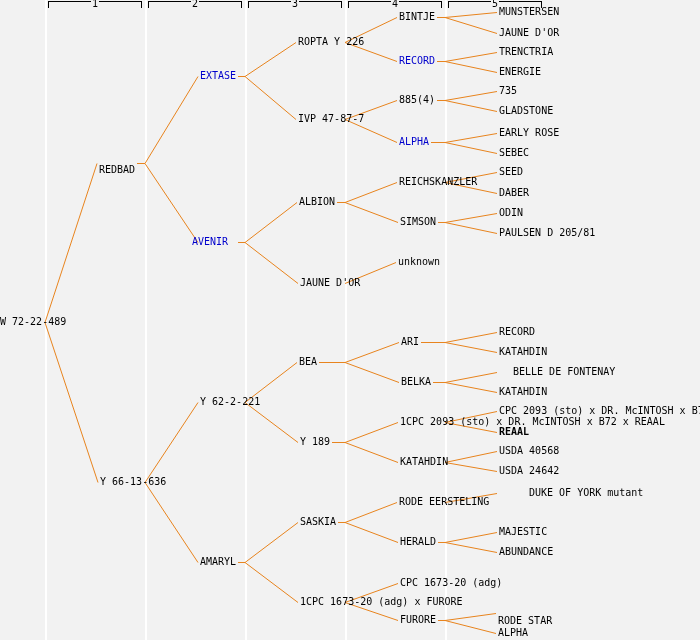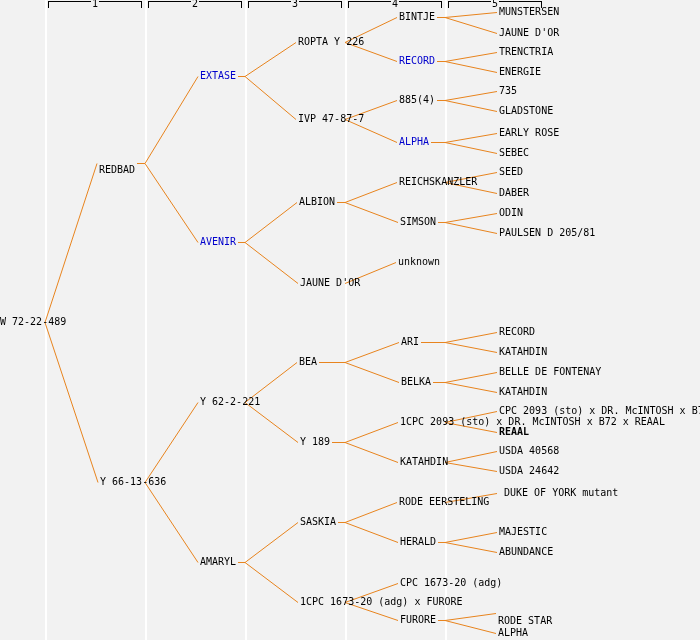--- a/index.html
+++ b/index.html
@@ -142,21 +142,21 @@
     <line x1="445" y1="620.5" x2="496" y2="613.5" stroke="#e8841e" stroke-width="1"></line>
     <line x1="438.12" y1="620.5" x2="445" y2="620.5" stroke="#e8841e" stroke-width="1"></line>
     <line x1="445" y1="620.5" x2="496" y2="633.5" stroke="#e8841e" stroke-width="1"></line>
   </svg>
 
 <div id="nodes">
     <span class="node" style="left: 0px; top: 315px; color: rgb(0, 0, 0);">W 72-22-489</span>
     <span class="node" style="left: 99px; top: 163px; color: rgb(0, 0, 0);">REDBAD</span>
     <span class="node" style="left: 100px; top: 475px; color: rgb(0, 0, 0);">Y 66-13-636</span>
     <span class="node link" style="left: 200px; top: 69px; color: rgb(0, 0, 204);">EXTASE</span>
-    <span class="node link" style="left: 200px; top: 235px; color: rgb(0, 0, 204); text-align: center;">AVENIR</span>
+    <span class="node link" style="left: 192px; top: 235px; color: rgb(0, 0, 204); text-align: center;">AVENIR</span>
     <span class="node" style="left: 200px; top: 395px; color: rgb(0, 0, 0);">Y 62-2-221</span>
     <span class="node" style="left: 200px; top: 555px; color: rgb(0, 0, 0);">AMARYL</span>
     <span class="node" style="left: 298px; top: 35px; color: rgb(0, 0, 0);">ROPTA Y 226</span>
     <span class="node" style="left: 298px; top: 112px; color: rgb(0, 0, 0);">IVP 47-87-7</span>
     <span class="node" style="left: 299px; top: 195px; color: rgb(0, 0, 0);">ALBION</span>
     <span class="node" style="left: 300px; top: 276px; color: rgb(0, 0, 0);">JAUNE D'OR</span>
     <span class="node" style="left: 299px; top: 355px; color: rgb(0, 0, 0);">BEA</span>
     <span class="node" style="left: 300px; top: 435px; color: rgb(0, 0, 0);">Y 189</span>
     <span class="node" style="left: 300px; top: 515px; color: rgb(0, 0, 0);">SASKIA</span>
     <span class="node" style="left: 300px; top: 595px; color: rgb(0, 0, 0);">1CPC 1673-20 (adg) x FURORE</span>
@@ -182,24 +182,24 @@
     <span class="node" style="left: 499px; top: 84px; color: rgb(0, 0, 0);">735</span>
     <span class="node" style="left: 499px; top: 104px; color: rgb(0, 0, 0);">GLADSTONE</span>
     <span class="node" style="left: 499px; top: 126px; color: rgb(0, 0, 0);">EARLY ROSE</span>
     <span class="node" style="left: 499px; top: 146px; color: rgb(0, 0, 0);">SEBEC</span>
     <span class="node" style="left: 499px; top: 165px; color: rgb(0, 0, 0);">SEED</span>
     <span class="node" style="left: 499px; top: 186px; color: rgb(0, 0, 0);">DABER</span>
     <span class="node" style="left: 499px; top: 206px; color: rgb(0, 0, 0);">ODIN</span>
     <span class="node" style="left: 499px; top: 226px; color: rgb(0, 0, 0);">PAULSEN D 205/81</span>
     <span class="node" style="left: 499px; top: 325px; color: rgb(0, 0, 0);">RECORD</span>
     <span class="node" style="left: 499px; top: 345px; color: rgb(0, 0, 0);">KATAHDIN</span>
-    <span class="node" style="left: 499px; top: 365px; color: rgb(0, 0, 0);">BELLE DE FONTENAY</span>
+    <span class="node" style="left: 513px; top: 365px; color: rgb(0, 0, 0);">BELLE DE FONTENAY</span>
     <span class="node" style="left: 499px; top: 385px; color: rgb(0, 0, 0);">KATAHDIN</span>
     <span class="node" style="left: 499px; top: 404px; color: rgb(0, 0, 0);">CPC 2093 (sto) x DR. McINTOSH x B7</span>
     <span class="node" style="left: 499px; top: 425px; color: rgb(0, 0, 0); font-weight: bold;">REAAL</span>
     <span class="node" style="left: 499px; top: 444px; color: rgb(0, 0, 0);">USDA 40568</span>
     <span class="node" style="left: 499px; top: 464px; color: rgb(0, 0, 0);">USDA 24642</span>
-    <span class="node" style="left: 484px; top: 486px; color: rgb(0, 0, 0); padding-left: 20px;">DUKE OF YORK mutant</span>
+    <span class="node" style="left: 509px; top: 486px; color: rgb(0, 0, 0); padding-left: 20px;">DUKE OF YORK mutant</span>
     <span class="node" style="left: 499px; top: 525px; color: rgb(0, 0, 0);">MAJESTIC</span>
     <span class="node" style="left: 499px; top: 545px; color: rgb(0, 0, 0);">ABUNDANCE</span>
     <span class="node" style="left: 498px; top: 606px; color: rgb(0, 0, 0); margin-top: 8px;">RODE STAR</span>
     <span class="node" style="left: 498px; top: 626px; color: rgb(0, 0, 0);">ALPHA</span>
   </div>
 
 </body></html>

